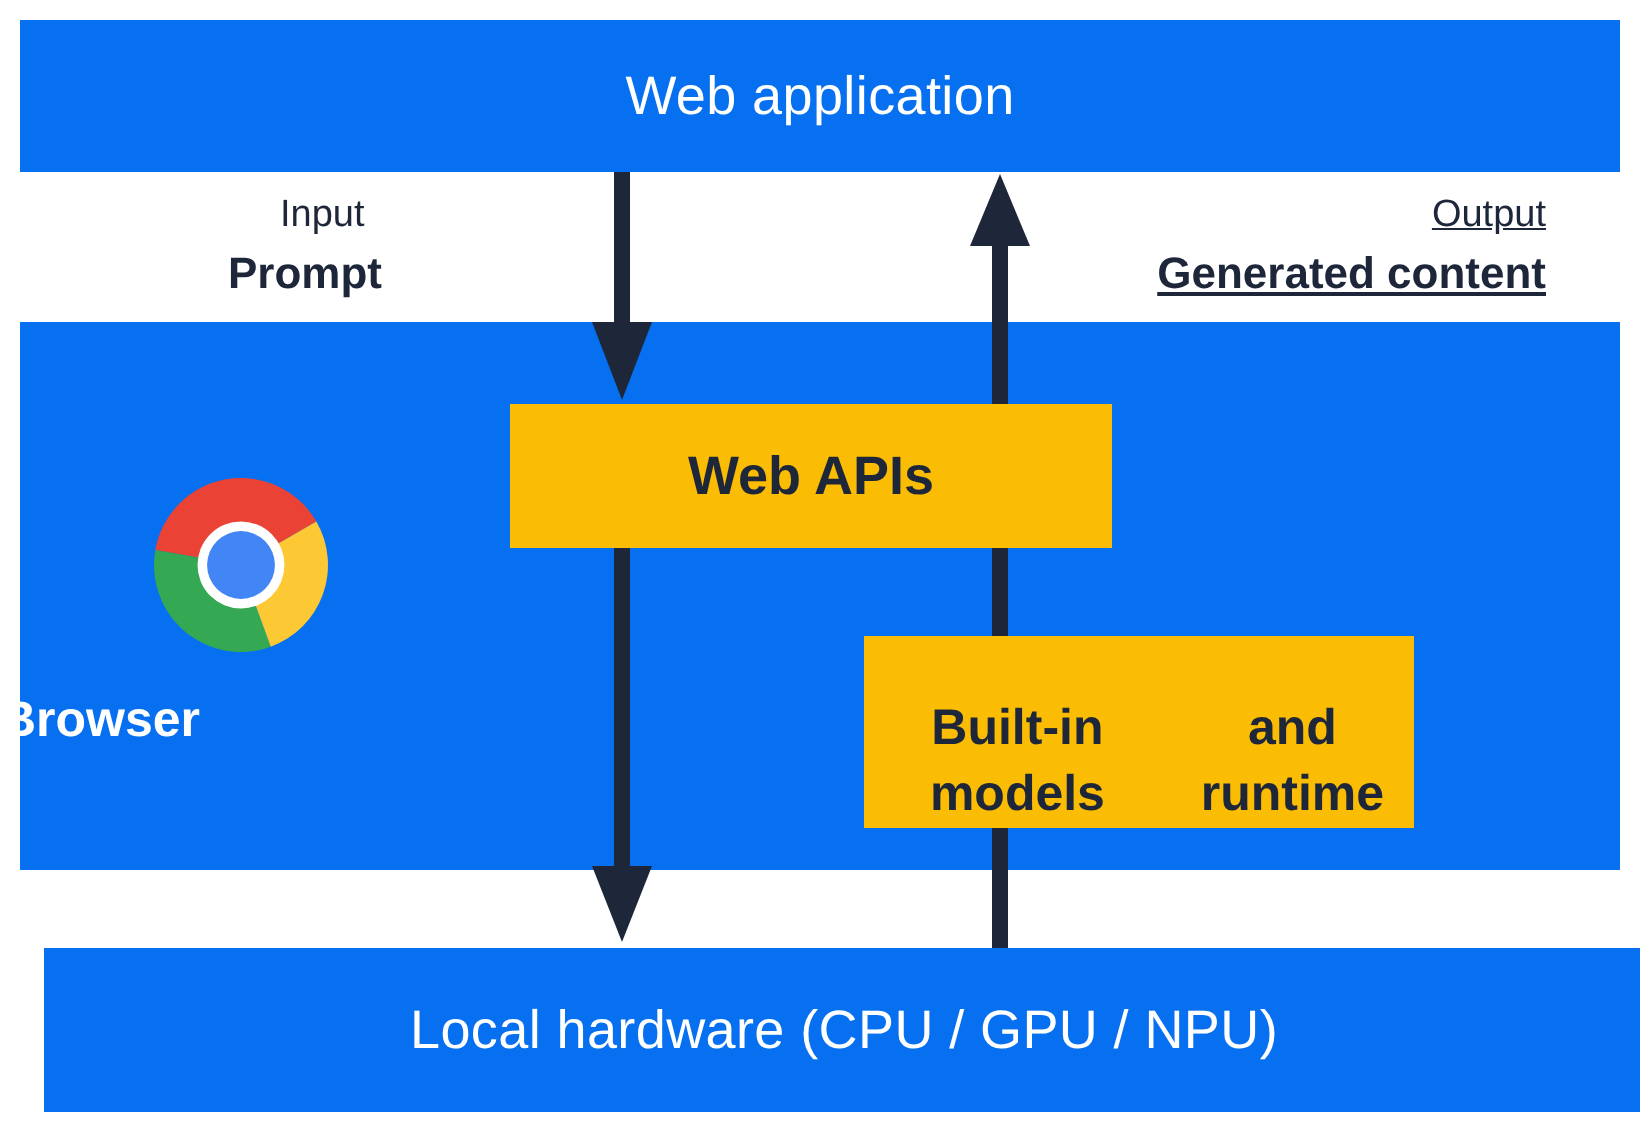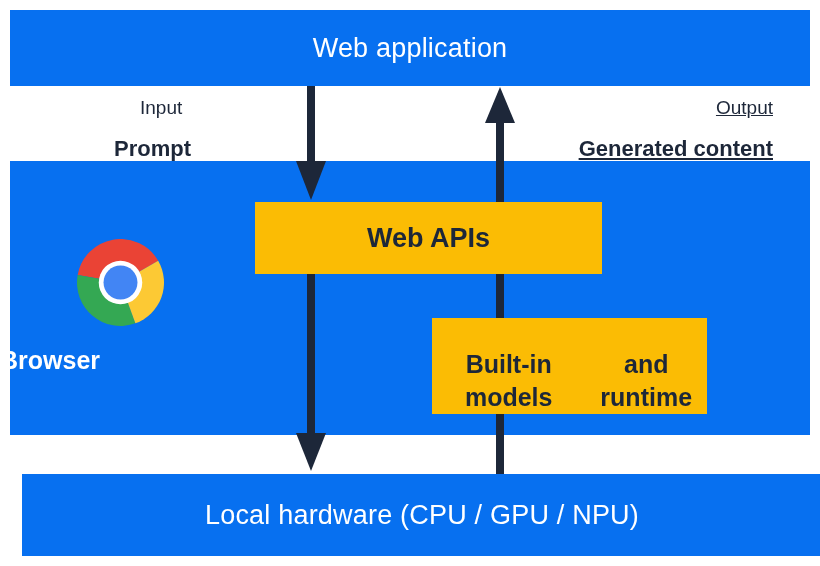--- a/index.html
+++ b/index.html
@@ -32,31 +32,31 @@
     font-size:27px;font-weight:normal;letter-spacing:.2px;
   }
   .middle{
     position:absolute;left:10px;top:161px;width:800px;height:274px;
     background:var(--section-blue);
   }
   .io-group{position:absolute;color:var(--text-dark-navy);line-height:1.25;}
   .io-left{left:114px;top:96px;text-align:left;}
   .io-right{right:47px;top:96px;text-align:right;text-decoration:underline;}
   .io-title{font-size:19px;font-weight:normal;display:block;margin-left:26px;}
-  .io-value{font-size:22px;font-weight:bold;display:block;margin-top:15px;}
+  .io-value{font-size:22px;font-weight:bold;display:block;margin-top:3px;}
   .arrows{position:absolute;left:0;top:0;width:820px;height:566px;z-index:5;pointer-events:none;}
   .arrow-fill{fill:var(--text-dark-navy);}
   .ybox{
     position:absolute;z-index:10;
     background:var(--box-yellow);
     color:var(--text-dark-navy);
     display:flex;align-items:center;justify-content:center;
     text-align:center;font-weight:bold;
   }
-  .ybox-webapis{left:255px;top:202px;width:347px;height:72px;font-size:27px;}
+  .ybox-webapis{left:255px;top:202px;width:301px;height:72px;font-size:27px;}
   .ybox-builtin{left:432px;top:318px;width:275px;height:96px;font-size:25px;line-height:33px;flex-direction:row;align-items:flex-end;}
   .chrome-logo{position:absolute;left:77px;top:239px;width:87px;height:87px;z-index:10;}
   .browser-label{
     position:absolute;left:0px;top:346px;width:247px;z-index:10;
     text-align:left;color:var(--text-white);
     font-size:25px;font-weight:bold;
   }
 </style>
 </head>
 <body>

